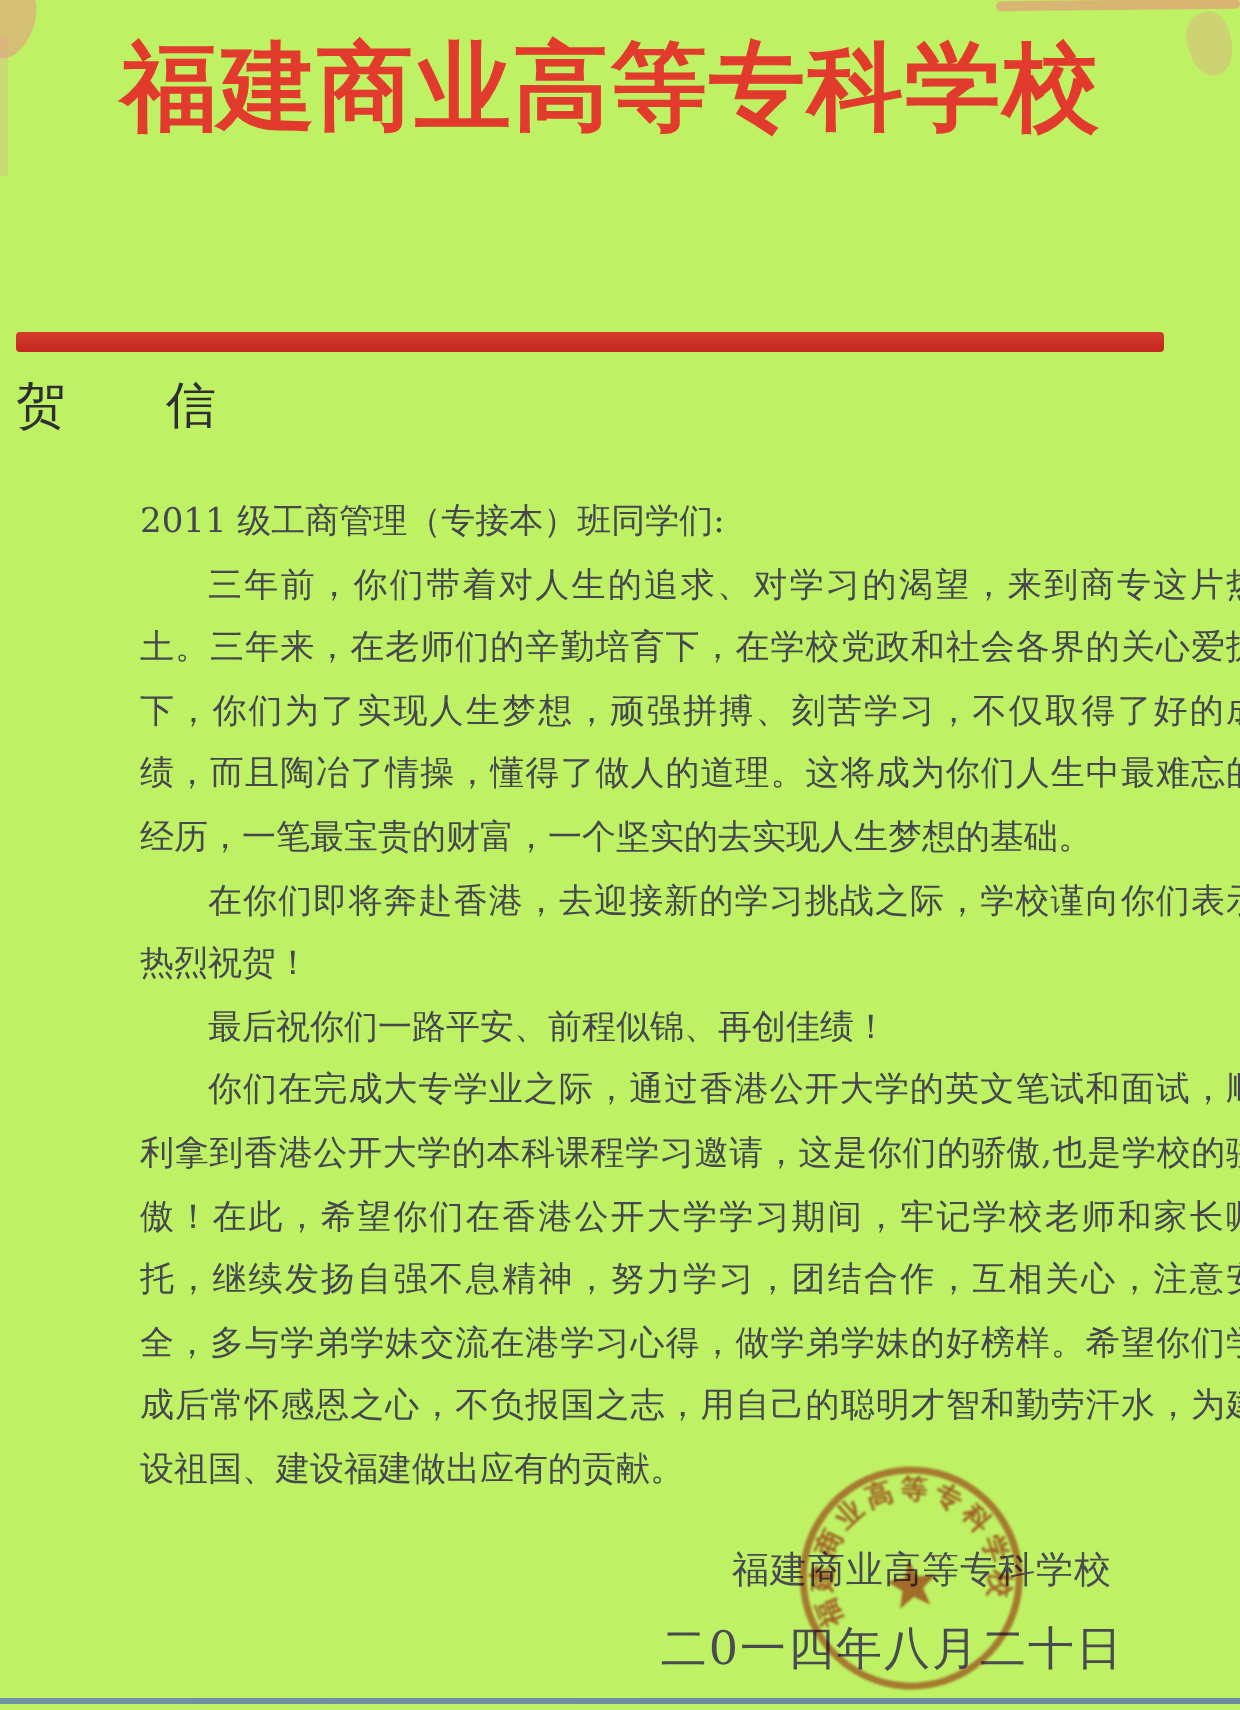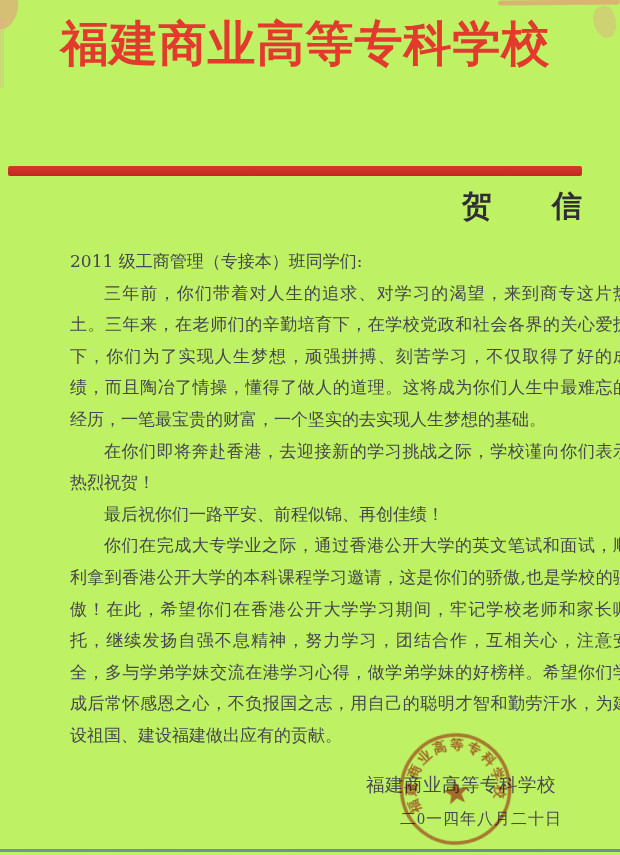--- a/index.html
+++ b/index.html
@@ -21,43 +21,43 @@
     letter-spacing:1px;
     white-space:nowrap;
   }
   .rule{
     position:absolute;top:166px;left:8px;width:574px;height:10px;
     background:linear-gradient(to bottom,#d53a2e,#c3271f);
     border-radius:2px;
   }
   .letter-title{
     position:absolute;top:186px;left:8px;width:574px;
-    text-align:right;
-    font-size:30px;font-weight:bold;
+    text-align:left;
+    font-size:25px;font-weight:normal;
     color:#2e2e34;
     white-space:pre;
   }
   
   .letter-body{
     position:absolute;top:246px;left:22px;width:560px;
     font-size:17px;line-height:31.6px;
     color:#46464f;
     text-align:justify;
     margin-left:48px;
   }
   .letter-body p{margin:0;}
   .letter-body p.indent{text-indent:2em;}
   
   .signature{
     position:absolute;top:772px;right:79px;
     font-size:18.5px;color:#4a4a52;letter-spacing:.5px;
   }
   .sign-date{
     position:absolute;top:809px;right:73px;
-    font-size:16px;color:#4a4a52;letter-spacing:1px;font-family:Liberation Serif, serif;
+    font-size:23px;color:#4a4a52;letter-spacing:1px;
   }
   
   .seal{
     position:absolute;left:396px;top:729px;width:120px;height:126px;
     transform:rotate(-8deg);
     mix-blend-mode:multiply;
     filter:blur(.4px);
   }
   .seal .ring{fill:none;stroke:#d4564a;stroke-width:3.5;opacity:.75;}
   .seal .arc-text{fill:#cf4f42;opacity:.85;font-size:13.5px;letter-spacing:2.5px;font-weight:bold;

